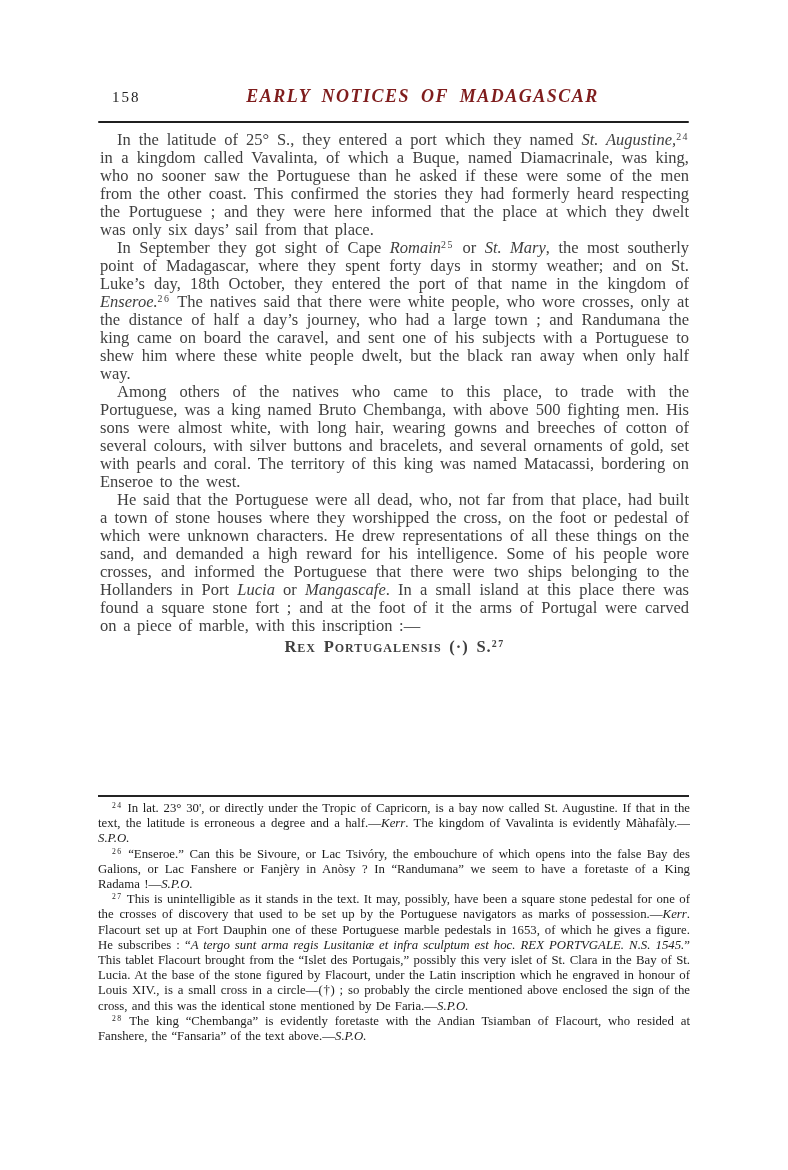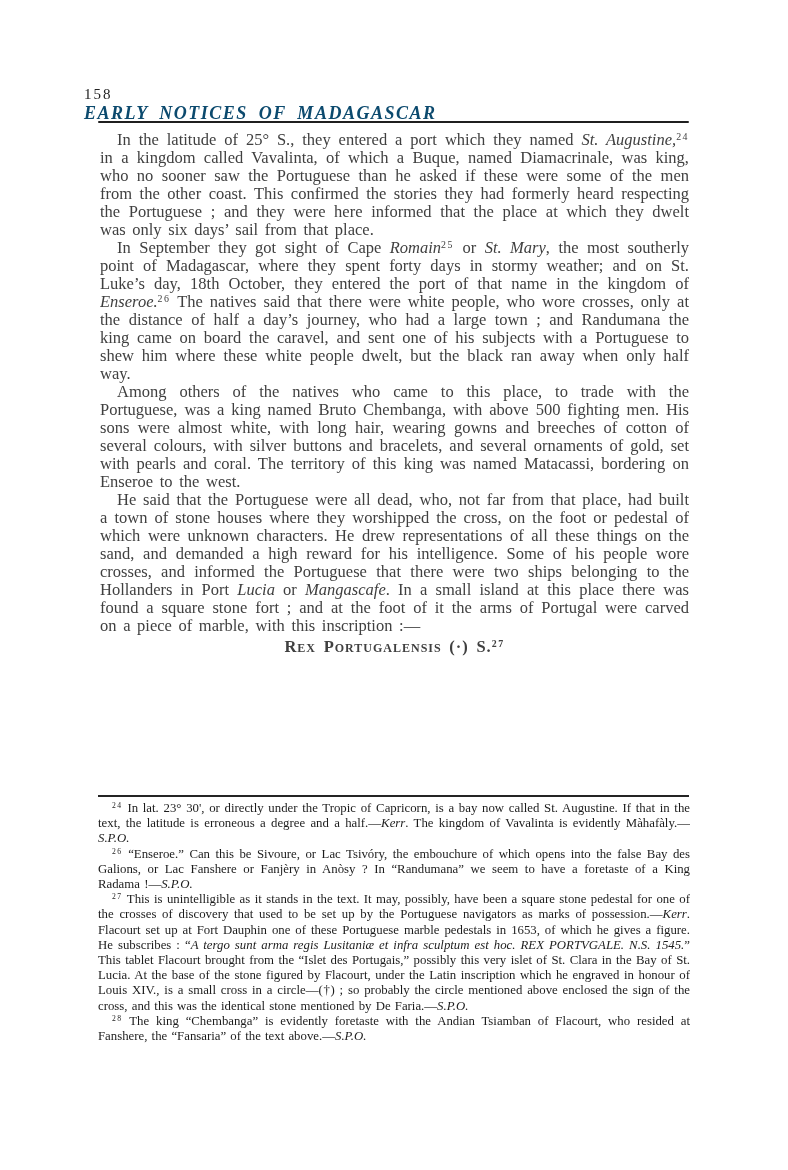--- a/index.html
+++ b/index.html
@@ -12,31 +12,31 @@
     overflow: hidden;
     font-family: "Liberation Serif", "DejaVu Serif", serif;
     color: #1d1d1d;
   }
   .page {
     position: absolute; inset: 0;
     background: #ffffff;
   }
   
   .running-head {
-    position: absolute; left: 84px; top: 86px; width: 589px;
-    display: flex; align-items: baseline; flex-direction: column;
+    position: absolute; left: 112px; top: 86px; width: 589px;
+    display: flex; align-items: baseline;
   }
   .pagenum {
     width: 60px; font-size: 15px; letter-spacing: 2px; color: #222;
   }
   .running-title {
-    flex: 1; text-align: right;
+    flex: 1; text-align: center;
     font-style: italic; font-weight: bold;
     font-size: 18px; letter-spacing: 1.5px; word-spacing: 5px;
-    color: #0c4a6e; white-space: nowrap;
+    color: #7f1d1d; white-space: nowrap;
   }
   .head-spacer { width: 28px; }
   .head-rule {
     position: absolute; left: 98px; top: 121px; width: 591px; height: 2px;
     background: #1f1f1f;
     border-radius: 1px;
   }
   
   .body-text {
     position: absolute; left: 100px; top: 131px; width: 589px; height: 662px;

